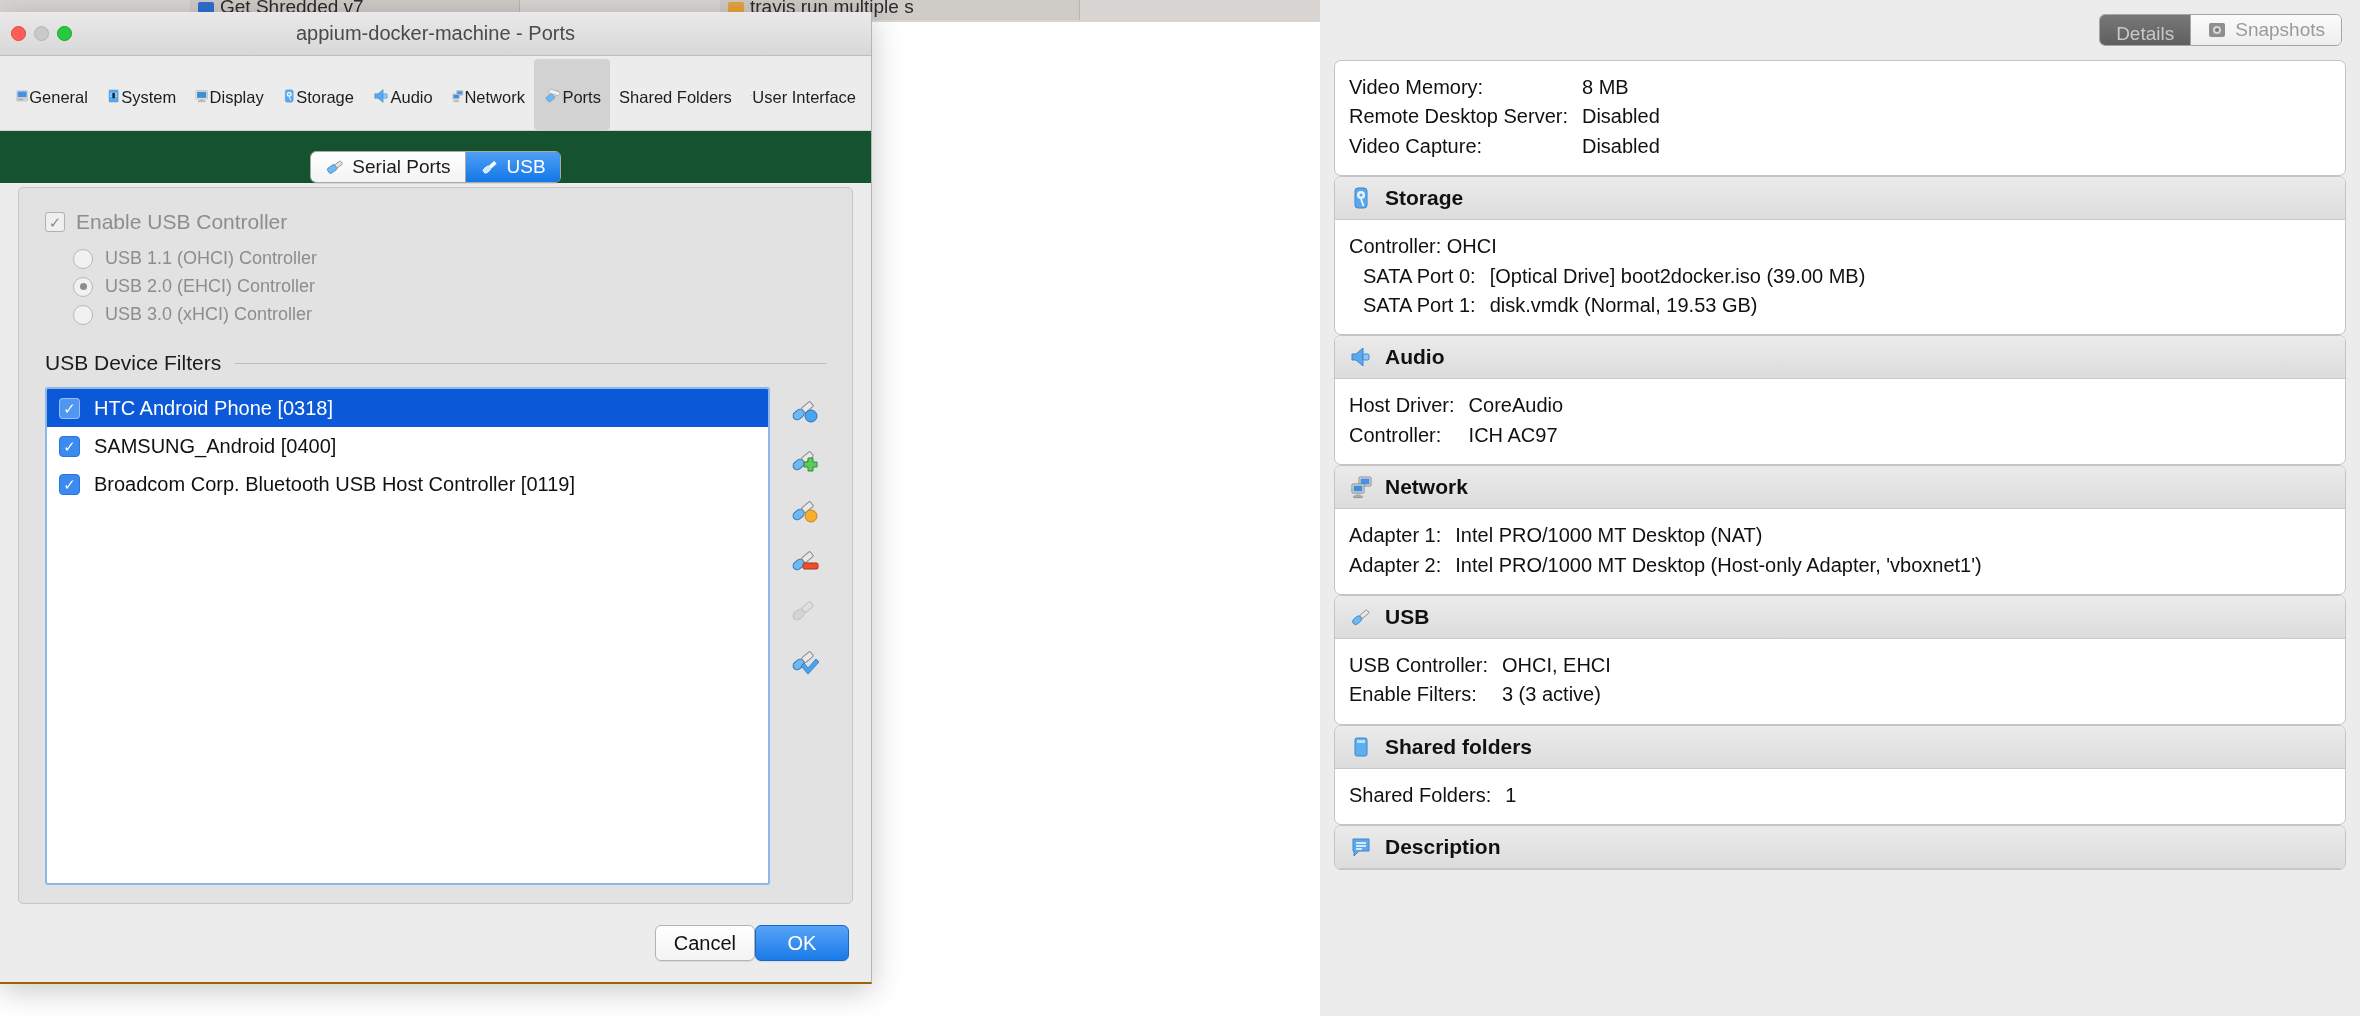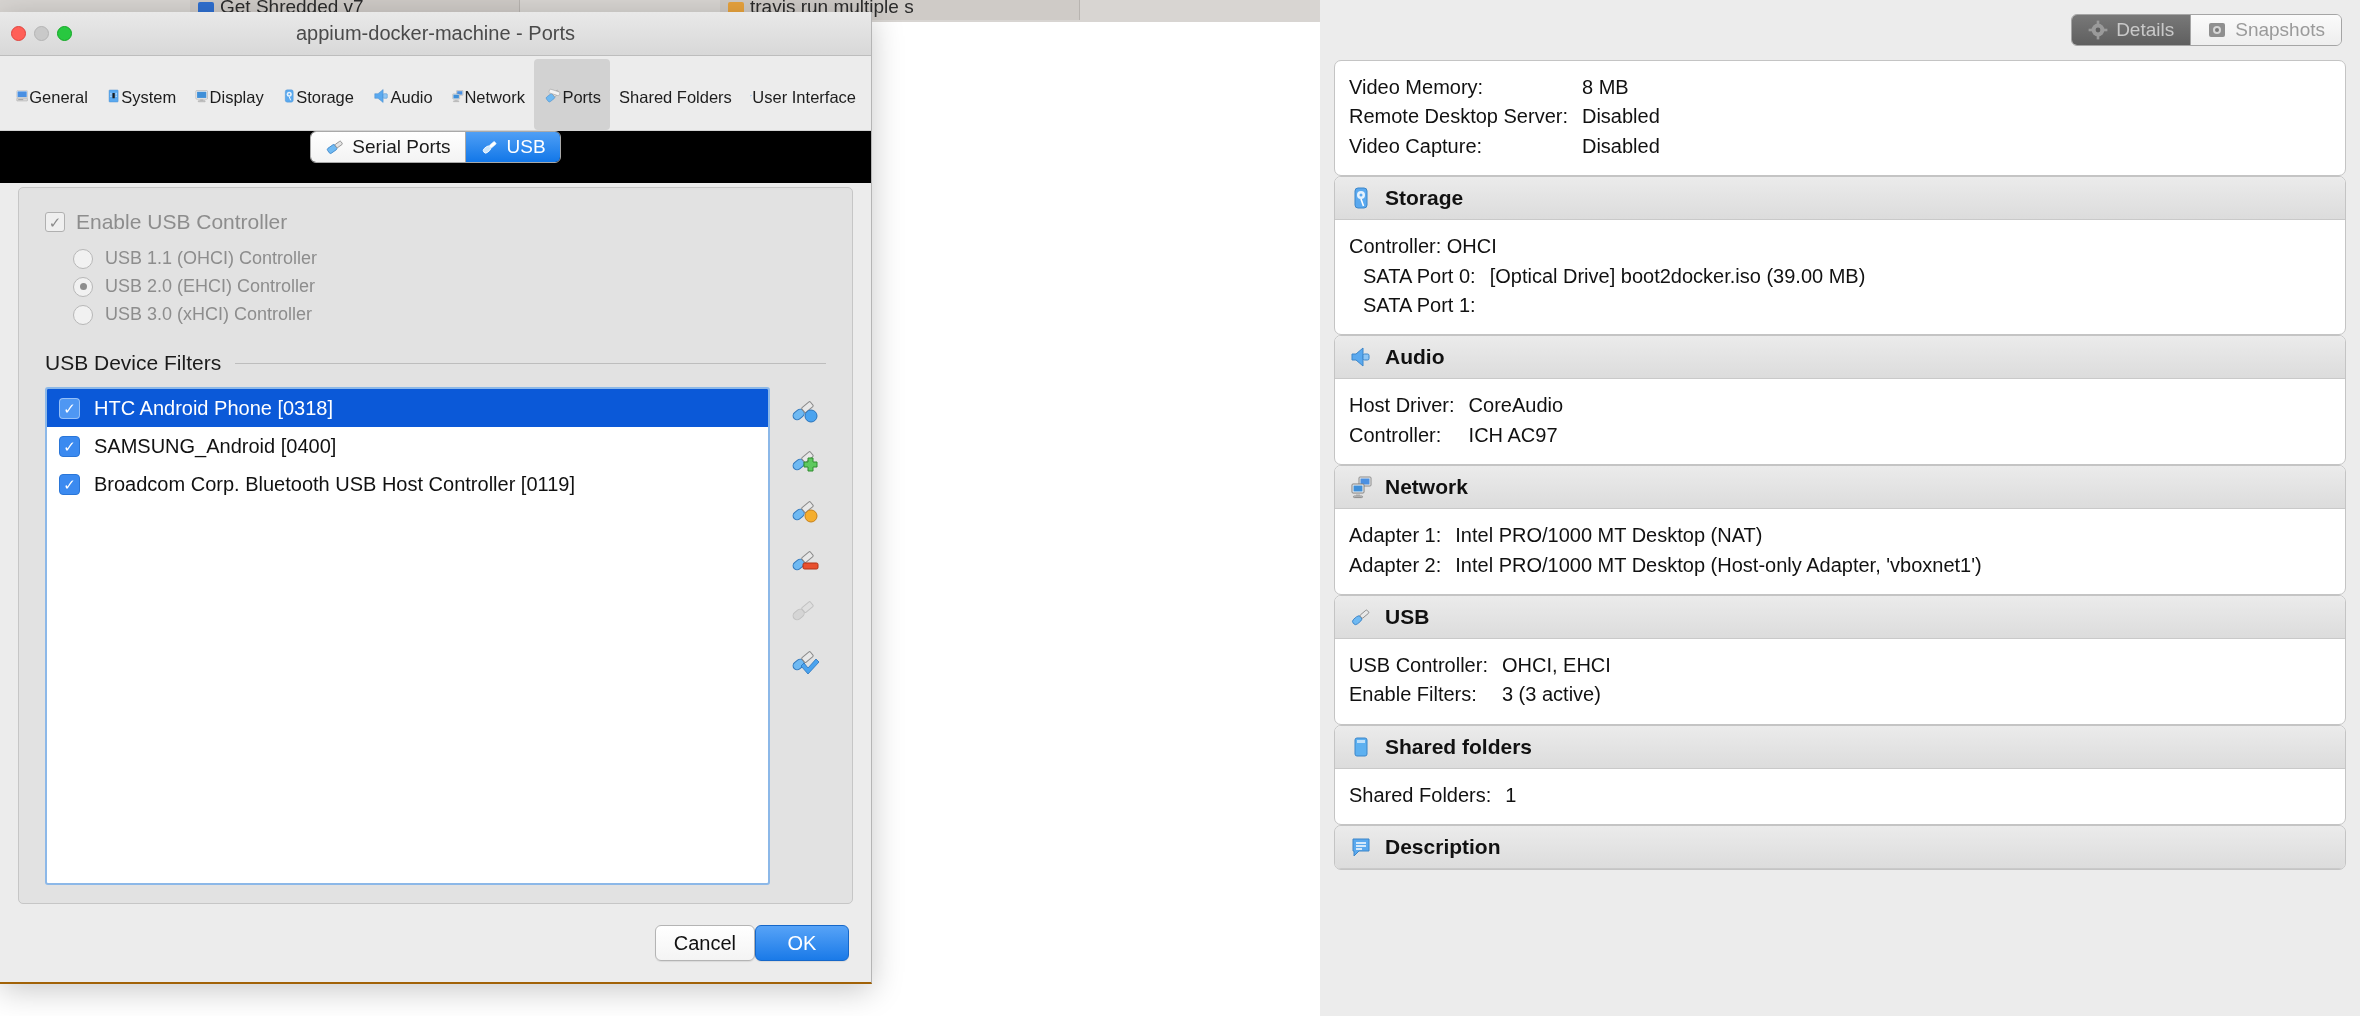--- a/index.html
+++ b/index.html
@@ -66,21 +66,21 @@
   .tb-item {
     display: flex; flex-direction: row; align-items: center; justify-content: flex-start;
     padding: 5px 9px 2px 9px; border-radius: 4px; cursor: default;
     min-width: 54px;
   }
   .tb-item.active { background: #d2d2d2; }
   .tb-ico { width: 40px; height: 40px; display:block; }
   .tb-label { font-size: 16.5px; color: #1d1d1d; margin-top: 2px; white-space: nowrap; }
 
   
-  .seg-wrap { flex: 0 0 52px; display:flex; align-items:flex-start; justify-content:center; background:#000000; }
+  .seg-wrap { flex: 0 0 52px; display:flex; align-items:flex-end; justify-content:center; background:#14532d; }
   .segmented {
     display: flex; border: 1px solid #a9a9a9; border-radius: 6px; overflow: hidden;
     box-shadow: 0 1px 1px rgba(0,0,0,0.10);
     height: 32px;
   }
   .seg {
     display: flex; align-items: center; gap: 7px;
     padding: 0 14px; font-size: 19px; color: #1b1b1b;
     background: linear-gradient(#ffffff,#f3f3f3);
   }
@@ -171,21 +171,21 @@
   #details-pane {
     position: absolute; left: 1320px; top: 0; width: 1040px; height: 1016px;
     background: #ececec; overflow: hidden;
   }
   .dp-toolbar { height: 60px; display: flex; align-items: center; justify-content: flex-end; padding-right: 18px; }
   .dp-seg { display: flex; border-radius: 6px; overflow: hidden; border: 1px solid #a5a5a5; height: 32px; }
   .dp-seg .s {
     display: flex; align-items: center; gap: 8px; padding: 0 16px;
     font-size: 19px; background: linear-gradient(#fbfbfb,#eeeeee); color: #9a9a9a;
   }
-  .dp-seg .s.on { background: linear-gradient(#787878,#5f5f5f); color: #c9c9c9; }
+  .dp-seg .s.on { background: linear-gradient(#787878,#5f5f5f); color: #c9c9c9; flex-direction: column; }
   .dp-seg .s + .s { border-left: 1px solid #a5a5a5; }
   .dp-seg svg { width: 20px; height: 20px; display:block; }
 
   .dp-scroll { position: absolute; top: 60px; left: 0; right: 0; bottom: 0; padding: 0 14px 0 14px; }
 
   .card {
     background: #ffffff; border: 1px solid #c4c4c4; border-radius: 7px;
     margin-bottom: 0; overflow: hidden;
   }
   .card-hd {
@@ -507,20 +507,21 @@
             <path d="M12 13 L14.5 20" stroke="#fff" stroke-width="1.6" fill="none"></path>
           </svg>
           <span>Storage</span>
         </div>
         <div class="card-bd">
           <div class="plain">Controller: OHCI</div>
           <div class="kv-tab indent">
             <span class="k">SATA Port 0:</span>
             <span class="v">[Optical Drive] boot2docker.iso (39.00 MB)</span>
             <span class="k">SATA Port 1:</span>
+            <span class="v">disk.vmdk (Normal, 19.53 GB)</span>
           </div>
         </div>
       </div>
 
       <div class="card">
         <div class="card-hd">
           <svg viewBox="0 0 24 24">
             <path d="M3 9 h4 L14 3 v18 L7 15 H3 z" fill="#5aa9ef" stroke="#3d86c9"></path>
             <rect x="14" y="9" width="6" height="6" rx="1.5" fill="#8ec6f5" stroke="#3d86c9"></rect>
           </svg>

